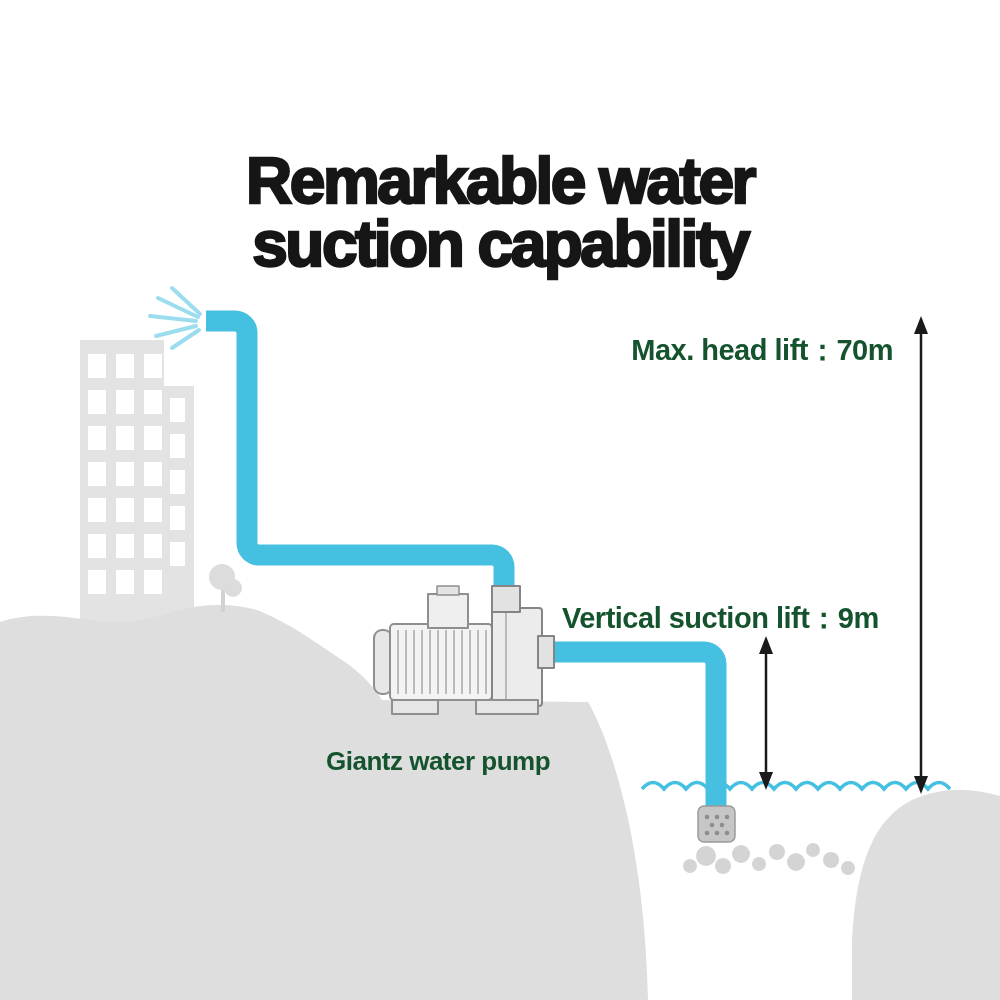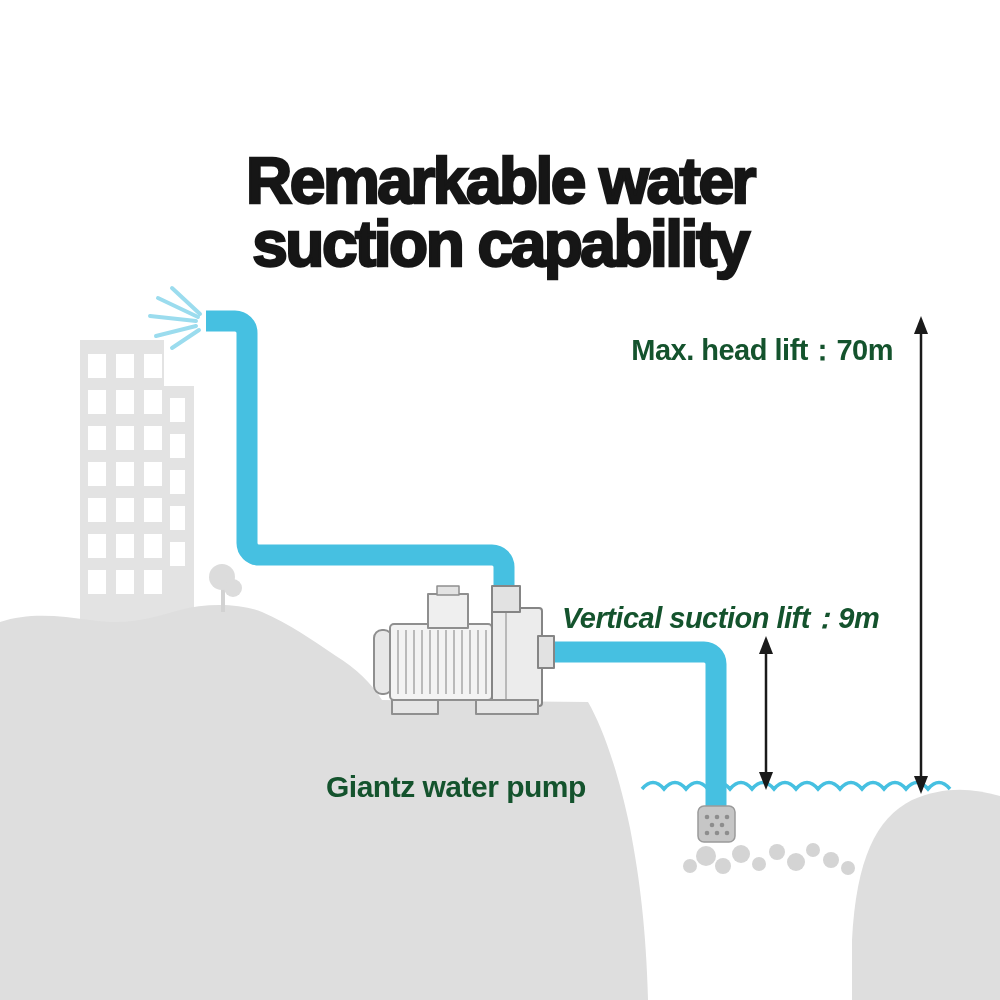--- a/index.html
+++ b/index.html
@@ -11,22 +11,22 @@
   .title{
     position:absolute;top:150px;left:0;right:0;text-align:center;
     font-size:64px;line-height:0.98;font-weight:700;letter-spacing:-2.5px;
     color:#161616;-webkit-text-stroke:2.4px #161616;
   }
   .label{
     position:absolute;font-size:29px;font-weight:700;color:#14532d;
     white-space:nowrap;letter-spacing:-0.5px;
   }
   .label-max-head{top:331px;right:107px;}
-  .label-suction{top:599px;left:562px;font-style:italic;}
-  .label-caption{top:746px;left:326px;font-size:30px;margin-top:24px;}
+  .label-suction{top:599px;left:562px;}
+  .label-caption{top:746px;left:326px;font-size:26px;}
 </style>
 </head>
 <body>
 
 <div class="canvas">
 
   <svg class="diagram-svg" width="1000" height="1000" viewBox="0 0 1000 1000">
     <defs>
       <pattern id="winA" patternUnits="userSpaceOnUse" x="88" y="354" width="28" height="36">
         <rect x="0" y="0" width="18" height="24" fill="#ffffff"></rect>

